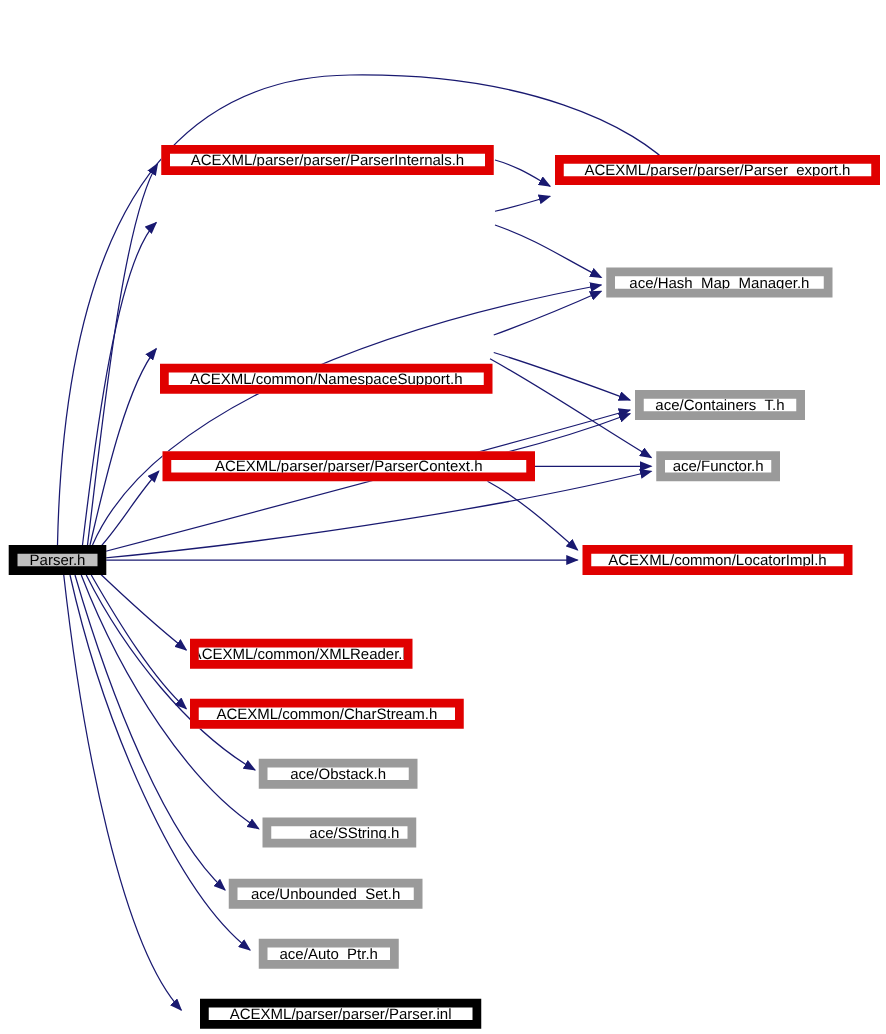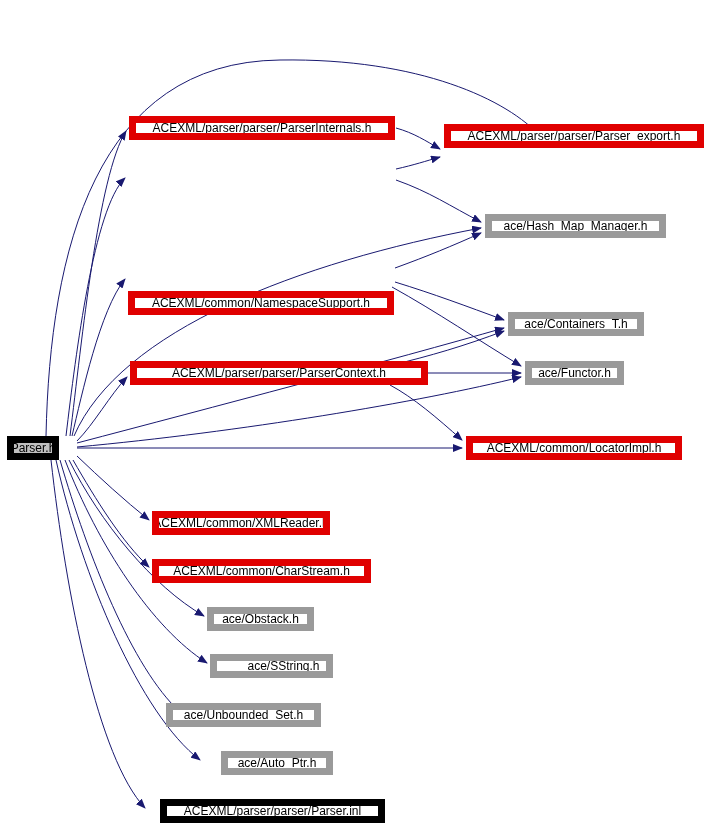--- a/index.html
+++ b/index.html
@@ -76,29 +76,29 @@
       <path d="M396,128 C414,133 426,141 440,149" class="edge" marker-end="url(#arrow)"></path>
       <path d="M396,169 C414,165 426,161 440,157" class="edge" marker-end="url(#arrow)"></path>
       <path d="M396,180 C430,192 450,206 481,222" class="edge" marker-end="url(#arrow)"></path>
       <path d="M395,268 C428,256 452,246 481,233" class="edge" marker-end="url(#arrow)"></path>
       <path d="M395,282 C434,294 466,306 504,320" class="edge" marker-end="url(#arrow)"></path>
       <path d="M392,287 C437,312 478,340 521,366" class="edge" marker-end="url(#arrow)"></path>
       <path d="M392,365 C430,356 464,346 504,331" class="edge" marker-end="url(#arrow)"></path>
       <path d="M392,373 L521,373" class="edge" marker-end="url(#arrow)"></path>
       <path d="M390,385 C414,398 436,417 462,440" class="edge" marker-end="url(#arrow)"></path>
     </svg>
-<div class="node main" style="left: 7px; top: 436px; width: 52px; height: 24px;">Parser.h</div>
+<div class="node main" style="left: 7px; top: 436px; width: 78px; height: 24px;">Parser.h</div>
     <div class="node red" style="left: 129px; top: 116px; width: 266px; height: 24px;">ACEXML/parser/parser/ParserInternals.h</div>
     <div class="node red" style="left: 444px; top: 124px; width: 260px; height: 24px;">ACEXML/parser/parser/Parser_export.h</div>
     <div class="node gray" style="left: 485px; top: 214px; width: 181px; height: 24px;">ace/Hash_Map_Manager.h</div>
     <div class="node red" style="left: 128px; top: 263px; width: 266px; height: 24px; margin-top: 28px;">ACEXML/common/NamespaceSupport.h</div>
     <div class="node gray" style="left: 508px; top: 312px; width: 136px; height: 24px;">ace/Containers_T.h</div>
     <div class="node red" style="left: 130px; top: 361px; width: 298px; height: 24px;">ACEXML/parser/parser/ParserContext.h</div>
     <div class="node gray" style="left: 525px; top: 361px; width: 99px; height: 24px;">ace/Functor.h</div>
     <div class="node red" style="left: 466px; top: 436px; width: 216px; height: 24px;">ACEXML/common/LocatorImpl.h</div>
     <div class="node red" style="left: 152px; top: 511px; width: 178px; height: 24px;">ACEXML/common/XMLReader.h</div>
     <div class="node red" style="left: 152px; top: 559px; width: 219px; height: 24px;">ACEXML/common/CharStream.h</div>
-    <div class="node gray" style="left: 207px; top: 607px; width: 107px; height: 24px;">ace/Obstack.h</div>
+    <div class="node gray" style="left: 207px; top: 607px; width: 127px; height: 24px;">ace/Obstack.h</div>
     <div class="node gray" style="left: 210px; top: 654px; width: 123px; height: 24px; padding-left: 24px;">ace/SString.h</div>
-    <div class="node gray" style="left: 166px; top: 703px; width: 155px; height: 24px;">ace/Unbounded_Set.h</div>
-    <div class="node gray" style="left: 221px; top: 751px; width: 112px; height: 24px;">ace/Auto_Ptr.h</div>
+    <div class="node gray" style="left: 183px; top: 703px; width: 155px; height: 24px;">ace/Unbounded_Set.h</div>
+    <div class="node gray" style="left: 207px; top: 751px; width: 112px; height: 24px;">ace/Auto_Ptr.h</div>
     <div class="node black" style="left: 160px; top: 799px; width: 225px; height: 24px;">ACEXML/parser/parser/Parser.inl</div>
   </div>
 
 </body></html>

